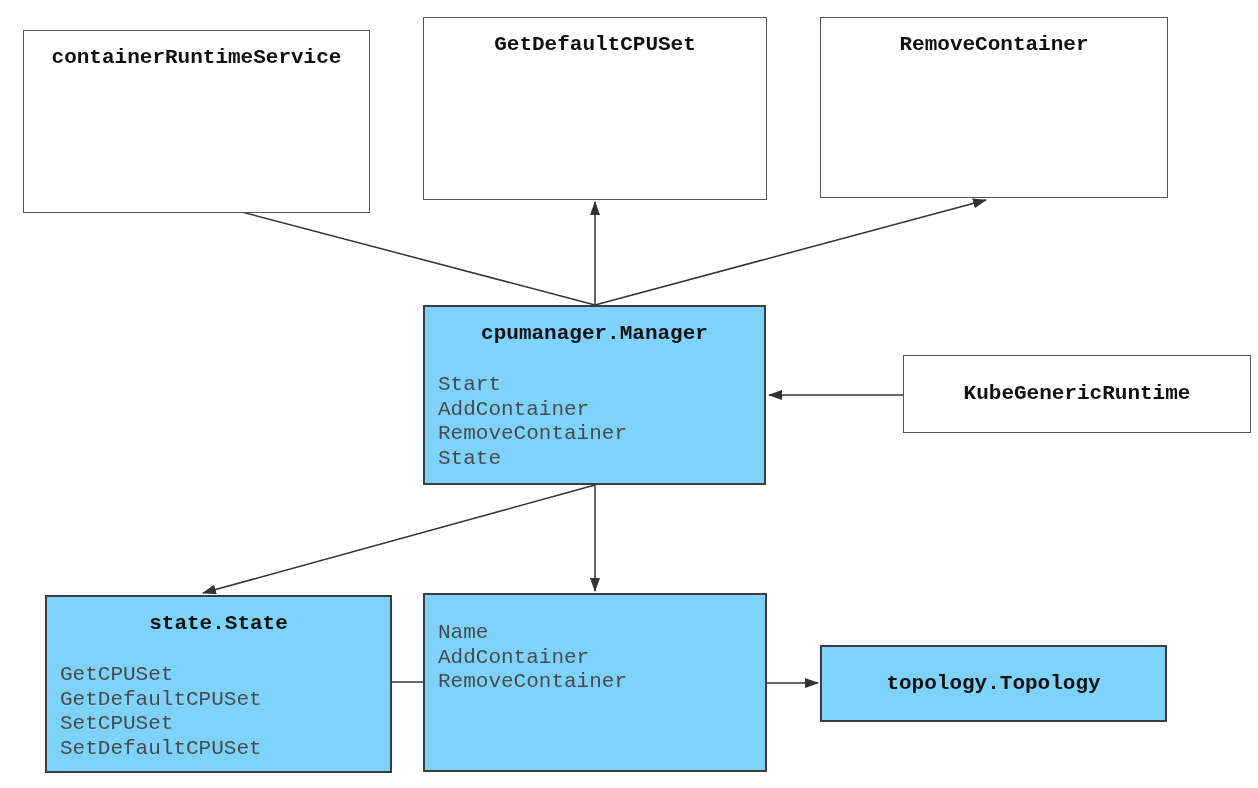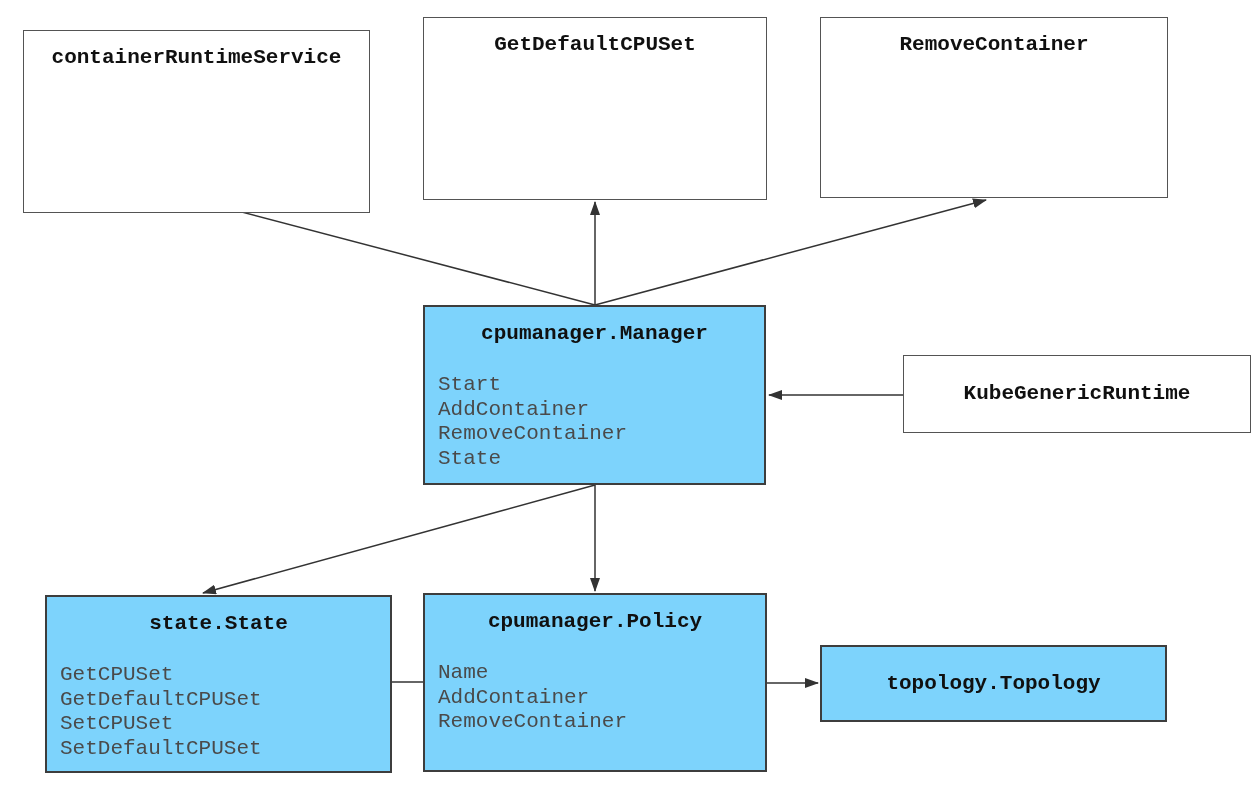--- a/index.html
+++ b/index.html
@@ -107,21 +107,20 @@
 
   <div class="box blue" id="box-state-state">
     <span class="box-title">state.State</span>
     <div class="box-methods">GetCPUSet
 GetDefaultCPUSet
 SetCPUSet
 SetDefaultCPUSet</div>
   </div>
 
   <div class="box blue" id="box-cpumanager-policy">
-    <span class="box-title">cpumanager.Policy</span>
     <div class="box-methods">Name
 AddContainer
 RemoveContainer</div>
   </div>
 
   <div class="box blue center" id="box-topology-topology">
     <span class="box-title">topology.Topology</span>
   </div>
 
 </div>

